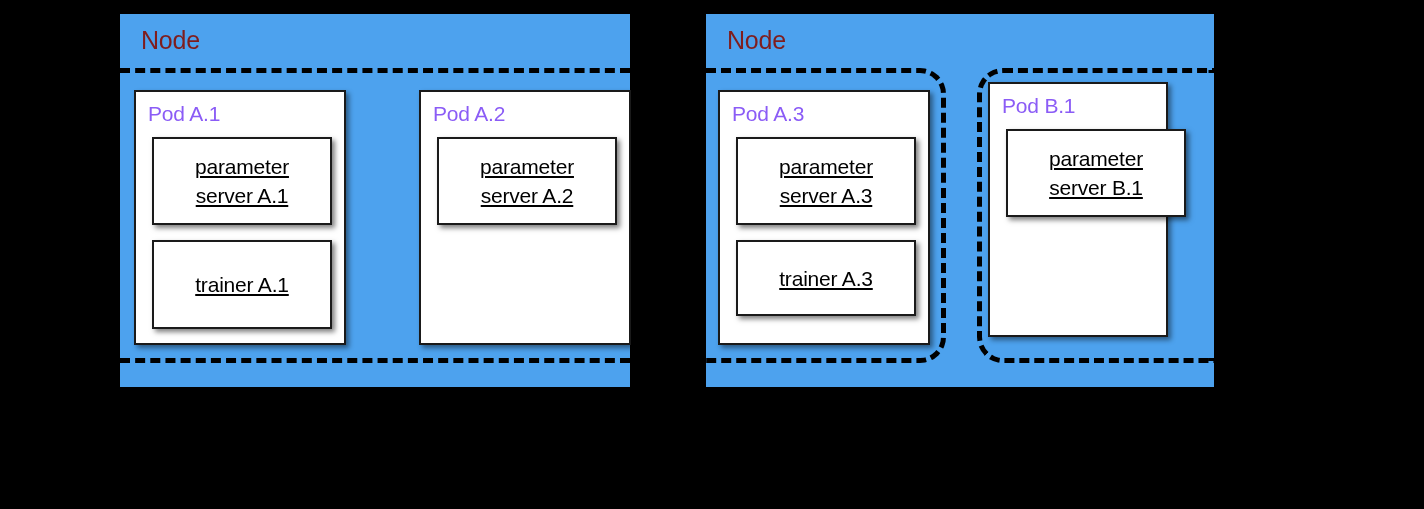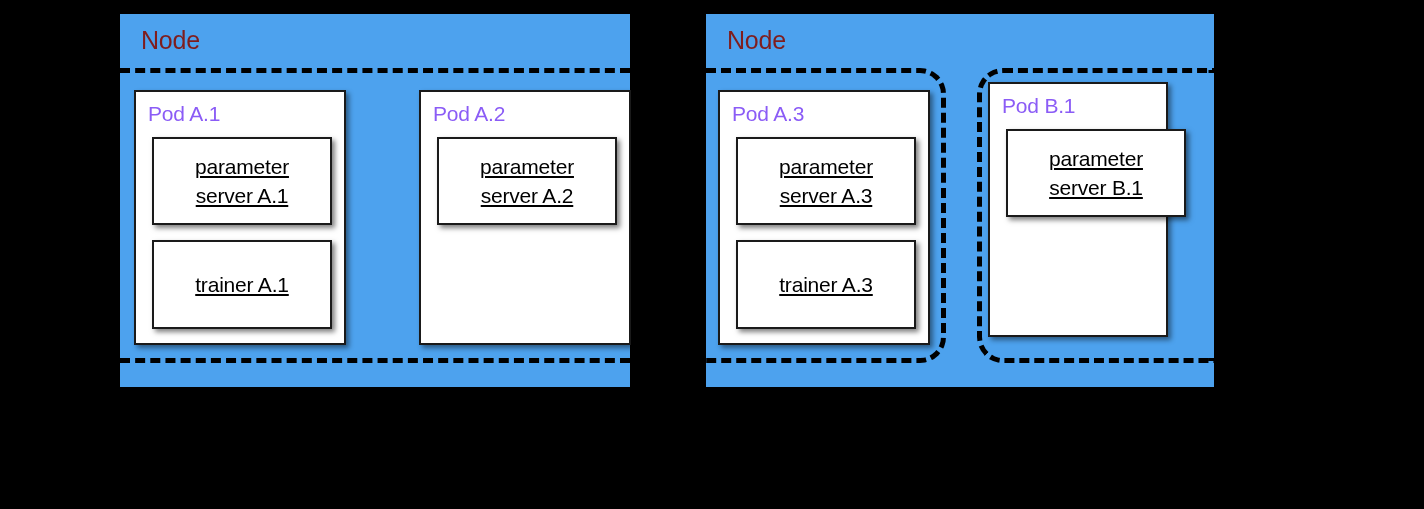--- a/index.html
+++ b/index.html
@@ -139,21 +139,21 @@
       <div class="node-label">Node</div>
     </div>
     <div class="dashed-region dashed-box open-left" style="left: 706px; top: 68px; width: 240px; height: 295px;"></div>
     <div class="dashed-region dashed-box open-right" style="left: 977px; top: 68px; width: 237px; height: 295px;"></div>
     <div class="pod" style="left: 718px; top: 90px; width: 212px; height: 255px;">
       <div class="pod-label">Pod A.3</div>
       <div class="component" style="left: 16px; top: 45px; width: 180px; height: 88px;">
         <div class="component-label">parameter
 server A.3</div>
       </div>
-      <div class="component" style="left: 16px; top: 148px; width: 180px; height: 89px;">
+      <div class="component" style="left: 16px; top: 148px; width: 180px; height: 76px;">
         <div class="component-label">trainer A.3</div>
       </div>
     </div>
     <div class="pod" style="left: 988px; top: 82px; width: 180px; height: 255px;">
       <div class="pod-label">Pod B.1</div>
       <div class="component" style="left: 16px; top: 45px; width: 180px; height: 88px;">
         <div class="component-label">parameter
 server B.1</div>
       </div>
     </div>

